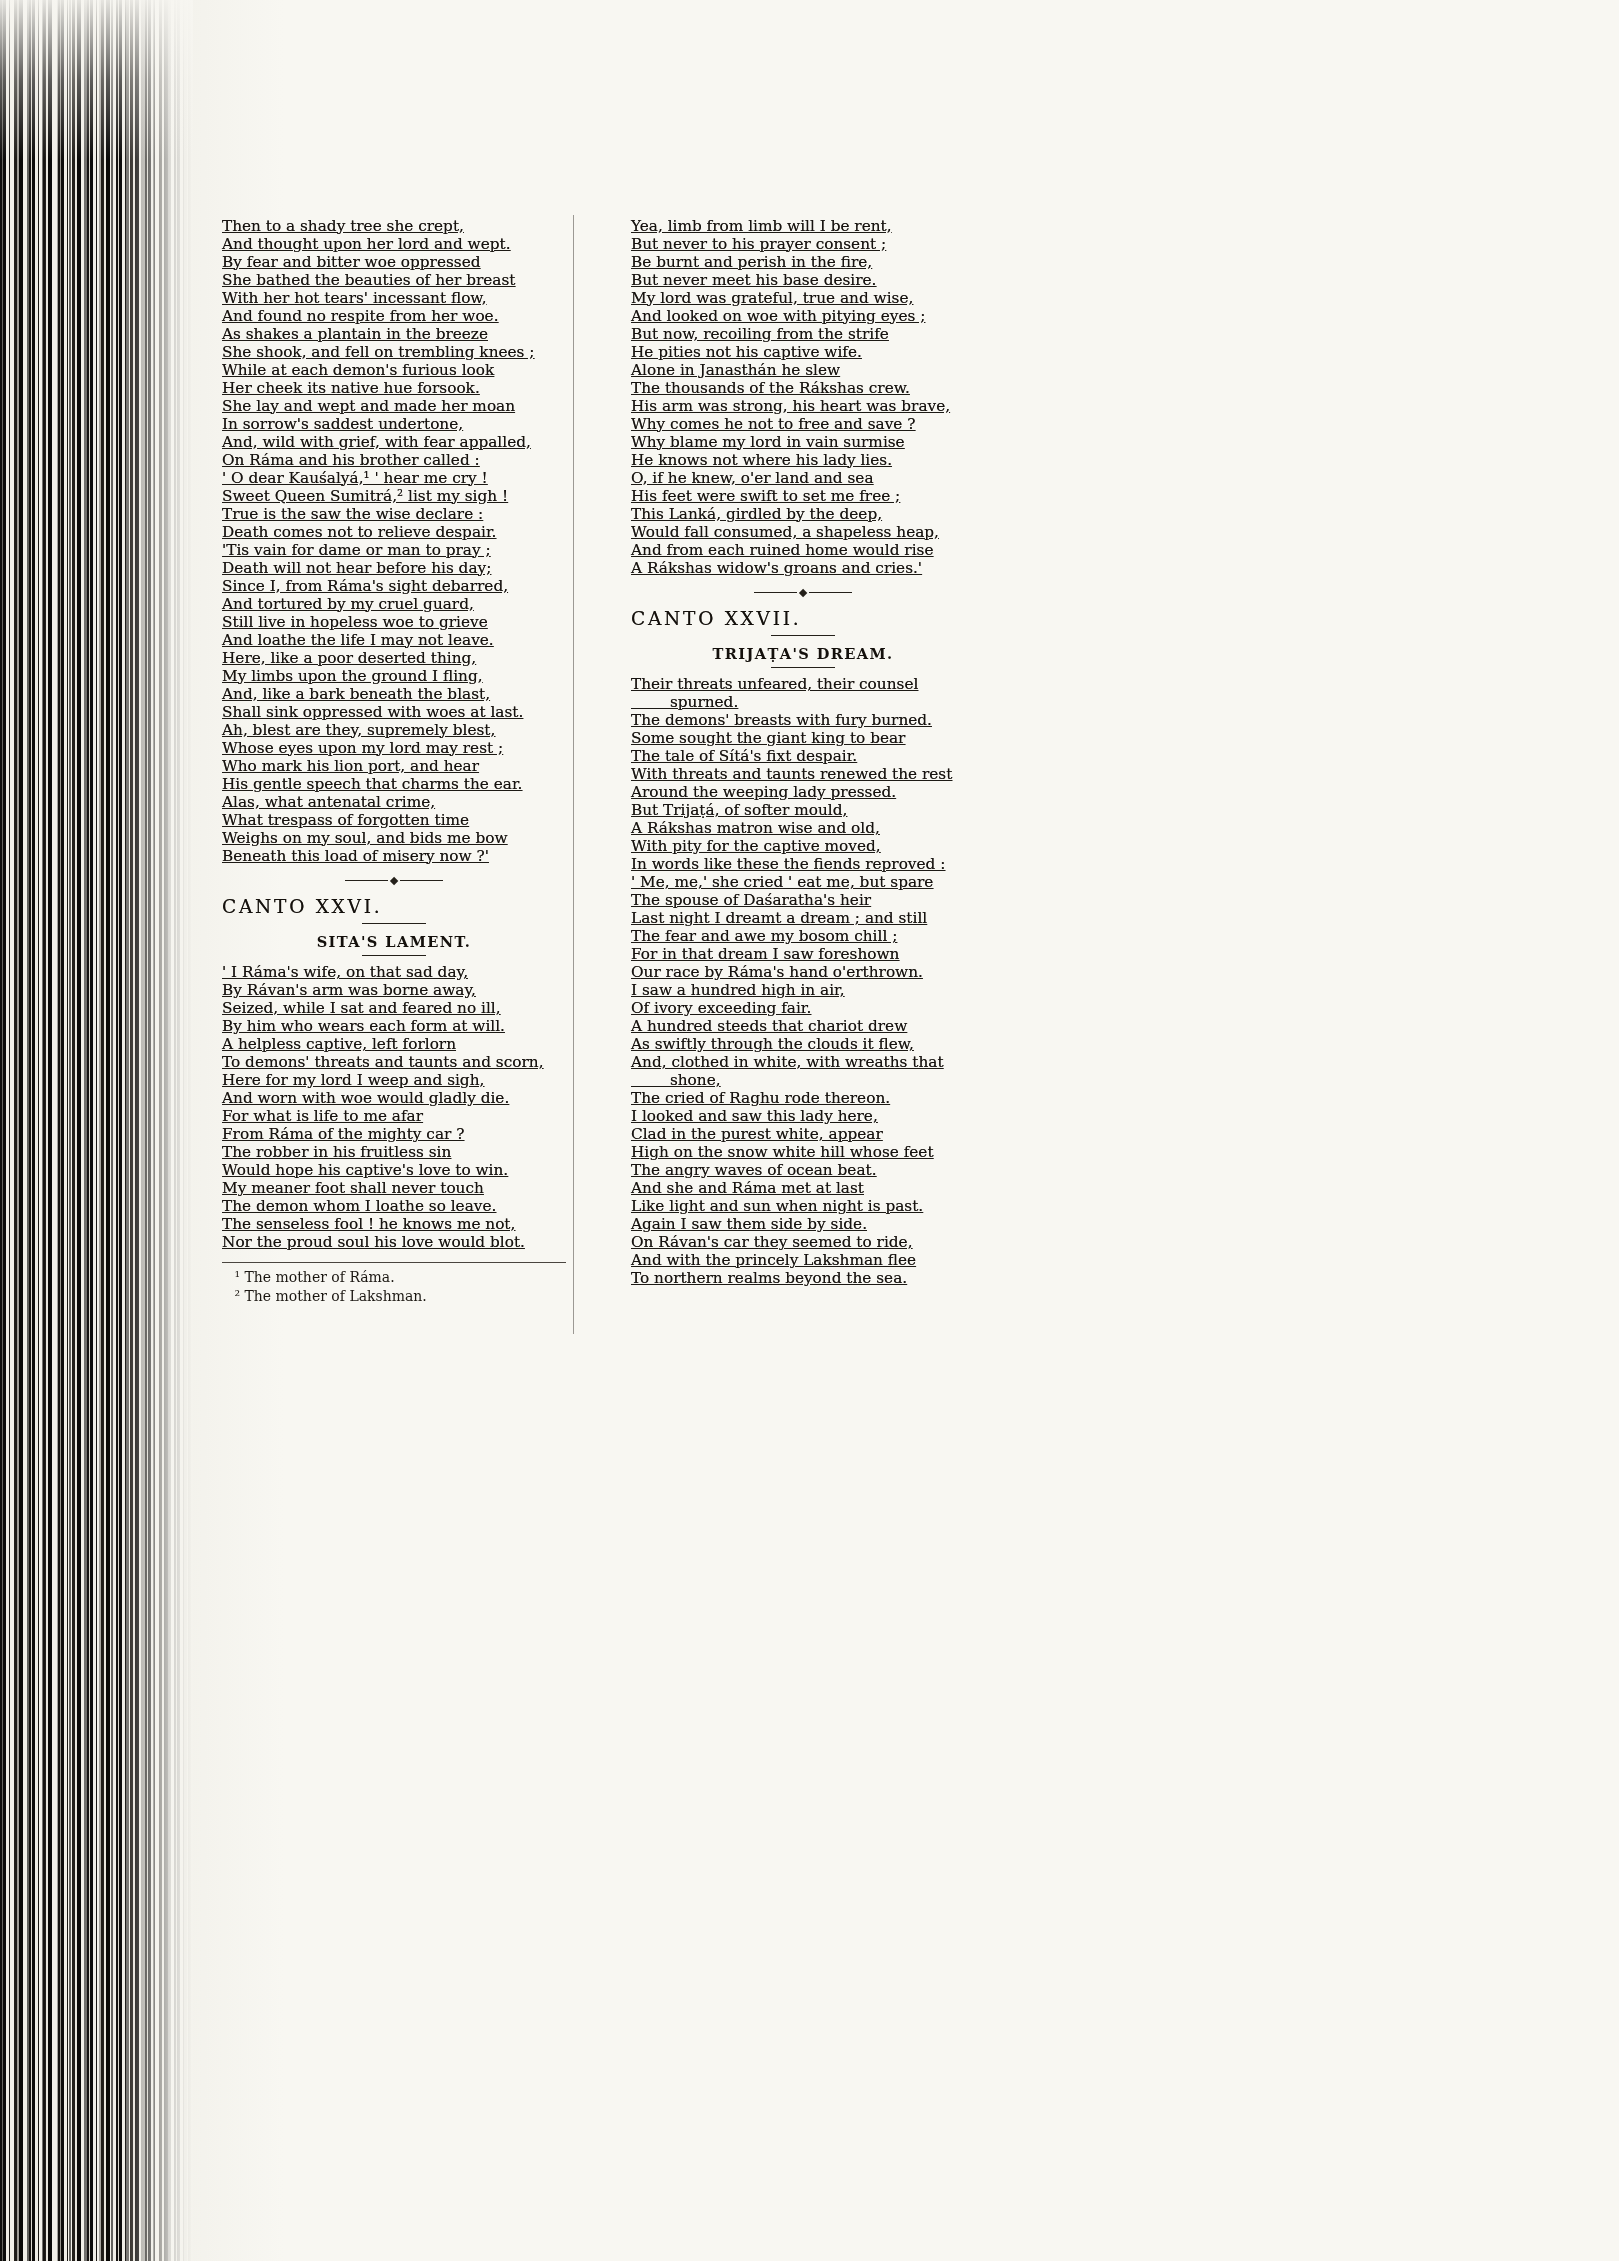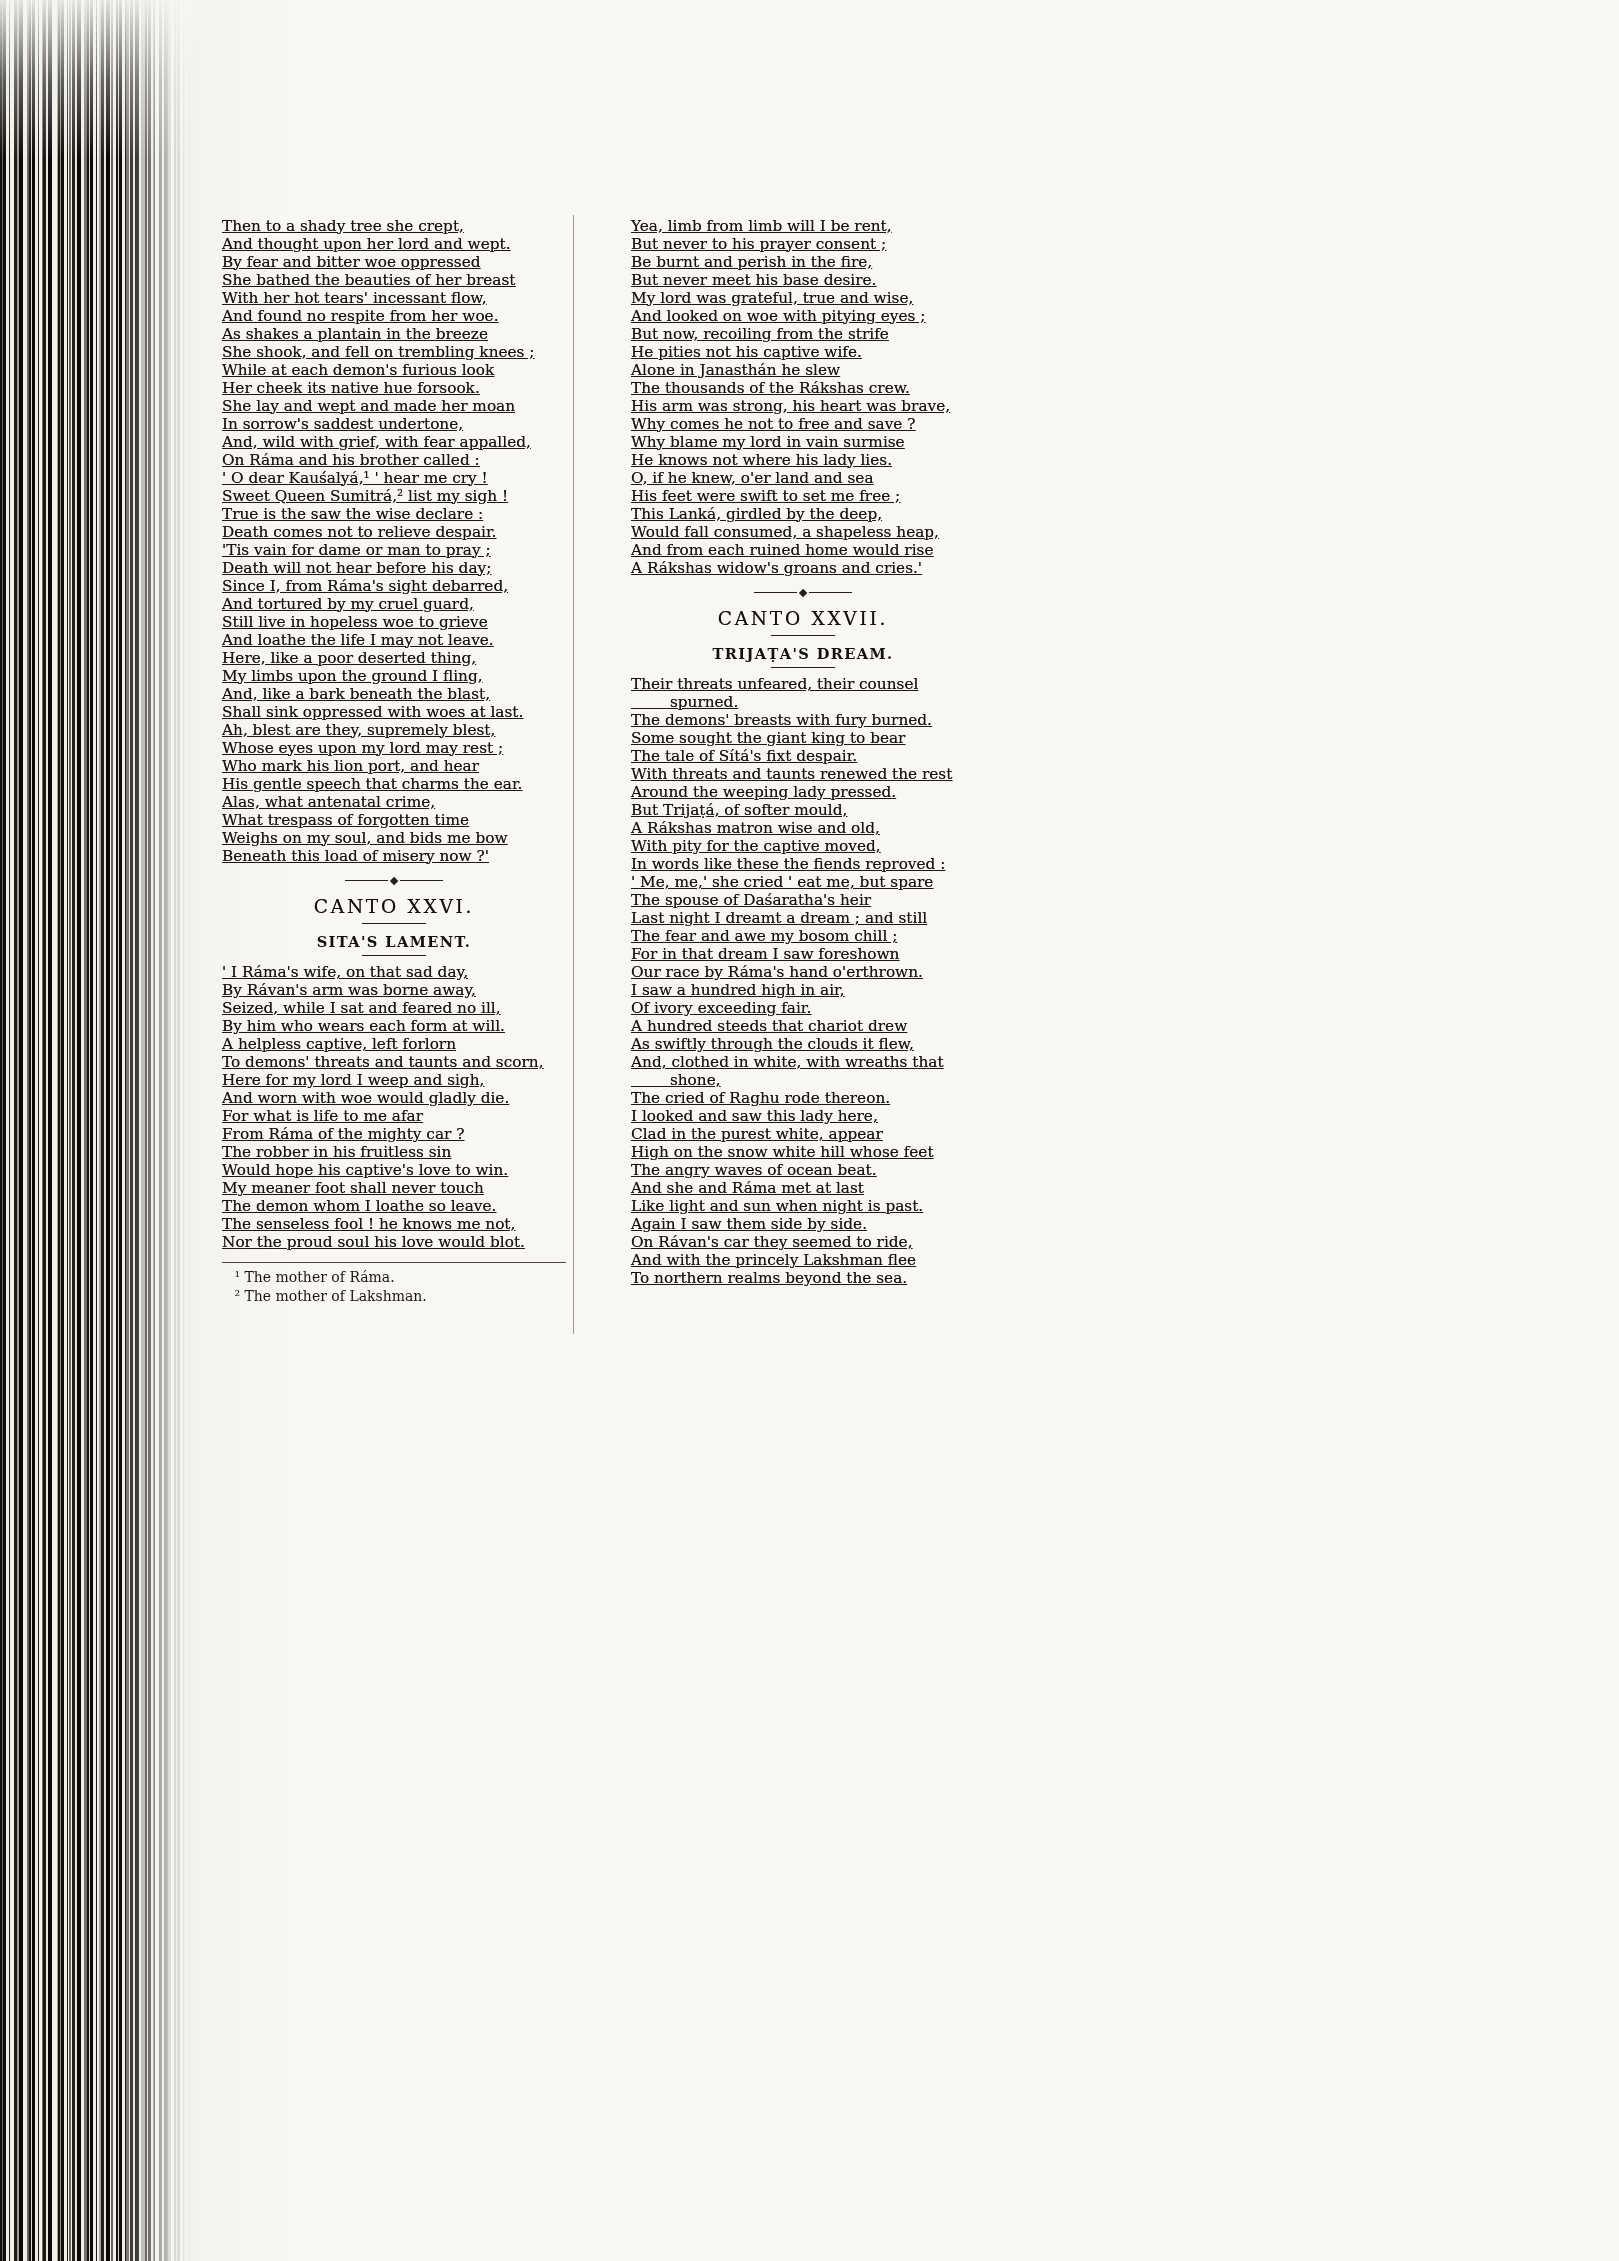--- a/index.html
+++ b/index.html
@@ -51,21 +51,21 @@
   }
   .poem-line{
     white-space:pre;font-size:15.3px;line-height:18px;
     color:#171310;text-shadow:0 0 0.4px rgba(25,20,14,0.65);
   }
   .footnote-line{
     white-space:pre;font-size:14px;line-height:18.6px;color:#1b1712;
     padding-left:12.4px;
   }
   .canto-heading{
-    margin:12.4px 0 3.5px 0;text-align:center;font-size:18.6px;font-weight:normal;
+    margin:12.4px 0 3.5px 0;text-align:left;font-size:18.6px;font-weight:normal;
     letter-spacing:2.7px;color:#14100c;text-shadow:0 0 0.4px rgba(20,16,10,0.6);
   }
   .canto-subheading{
     margin:8.9px 0 3.5px 0;text-align:center;font-size:14.6px;font-weight:bold;
     letter-spacing:1.4px;color:#14100c;
   }
   .divider-diamond{
     margin:13.3px auto 5.3px auto;display:flex;align-items:center;justify-content:center;width:124px;
   }
   .divider-diamond .bar{width:43px;height:1.2px;background:#24201a;}

